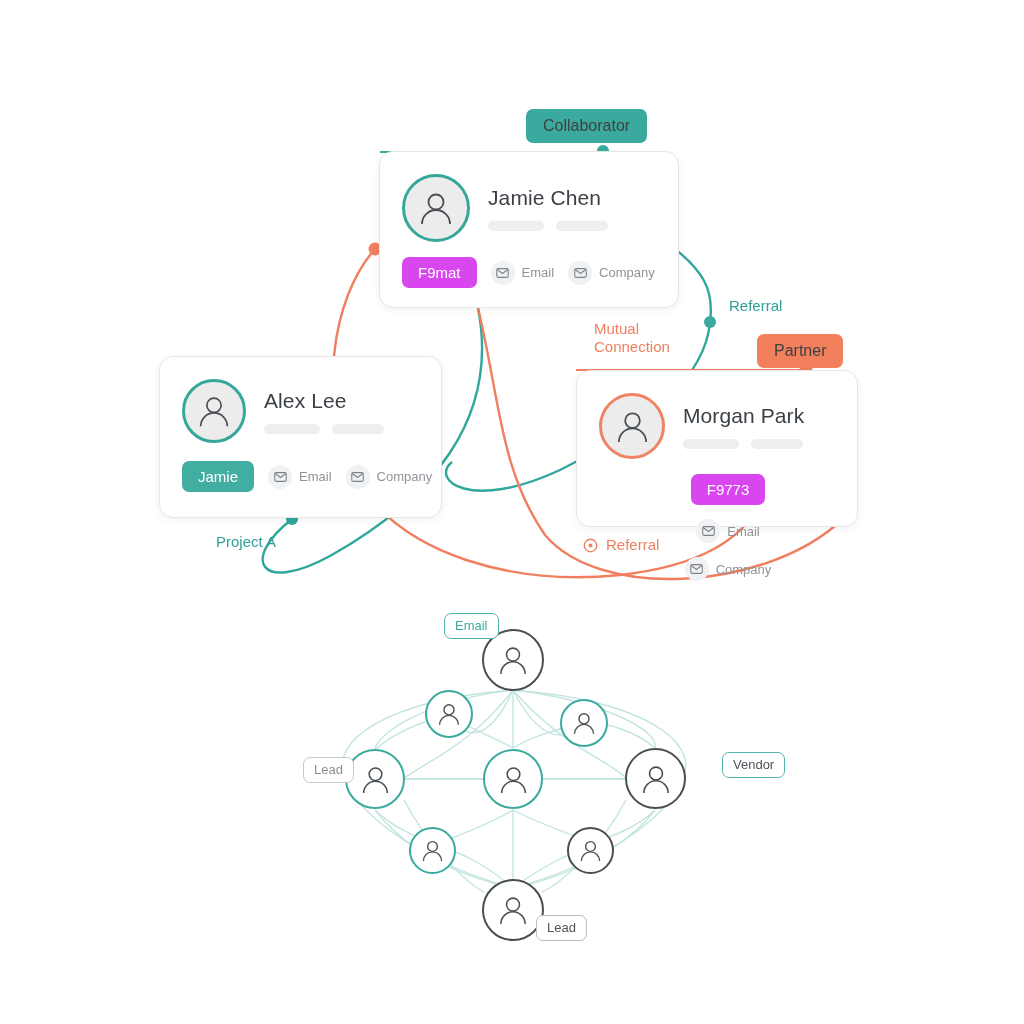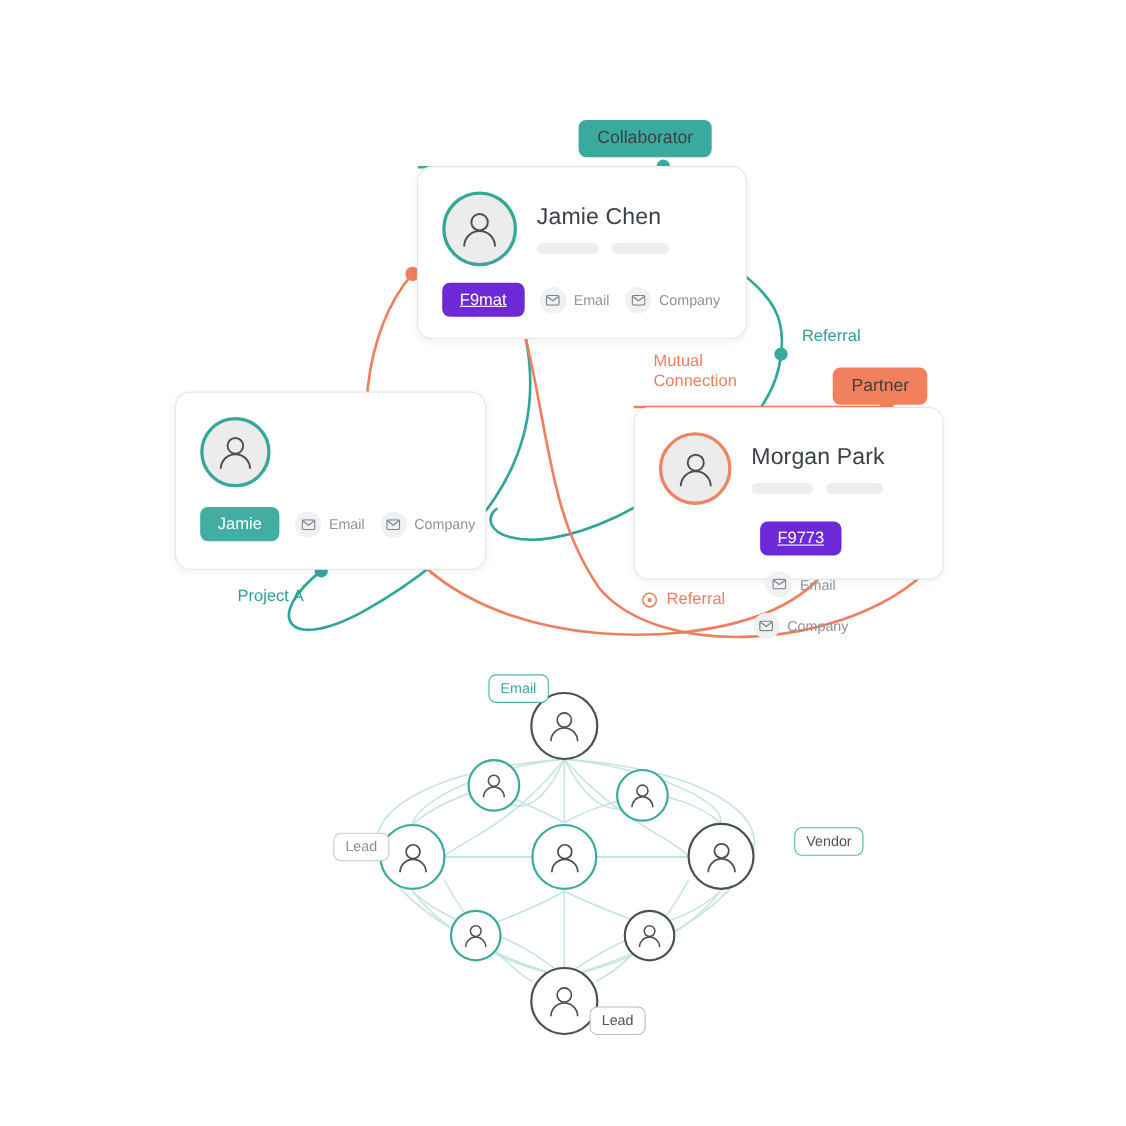--- a/index.html
+++ b/index.html
@@ -75,21 +75,21 @@
   }
   .tag-pill {
     border-radius: 7px;
     color: #ffffff;
     font-size: 15px;
     padding: 8px 16px;
     white-space: nowrap;
     line-height: 1;
   }
   .tag-pill.teal   { background: #42aea1; }
-  .tag-pill.orange { background: #6d28d9; text-decoration: underline; }
+  .tag-pill.orange { background: #d946ef; }
 
   .chip {
     display: flex;
     align-items: center;
     gap: 7px;
   }
   .chip-icon {
     width: 24px; height: 24px;
     border-radius: 50%;
     background: #f0f1f2;
@@ -240,20 +240,27 @@
   </div>
 
   <div class="card" style="left:159px; top:356px; width:283px; height:162px;">
     <div class="card-top" style="padding:22px 0 0 22px;">
       <div class="avatar teal" style="width:64px;height:64px;">
         <svg width="38" height="38" viewBox="0 0 40 40">
           <circle cx="20" cy="14" r="7.5" fill="none" stroke="#4a4f54" stroke-width="1.8"></circle>
           <path d="M 6 36 A 14 14 0 0 1 34 36" fill="none" stroke="#4a4f54" stroke-width="1.8"></path>
         </svg>
       </div>
+      <div class="card-ident">
+        <div class="card-name">Alex Lee</div>
+        <div class="bars">
+          <div class="bar w1"></div>
+          <div class="bar w2"></div>
+        </div>
+      </div>
     </div>
     <div class="card-bottom" style="padding:18px 0 0 22px;">
       <div class="tag-pill teal">Jamie</div>
       <div class="chip">
         <span class="chip-icon">
           <svg width="13" height="10" viewBox="0 0 14 11">
             <rect x="0.7" y="0.7" width="12.6" height="9.6" rx="1.4" fill="none" stroke="#7c8288" stroke-width="1.2"></rect>
             <path d="M 1.2 1.6 L 7 6 L 12.8 1.6" fill="none" stroke="#7c8288" stroke-width="1.2"></path>
           </svg>
         </span>

